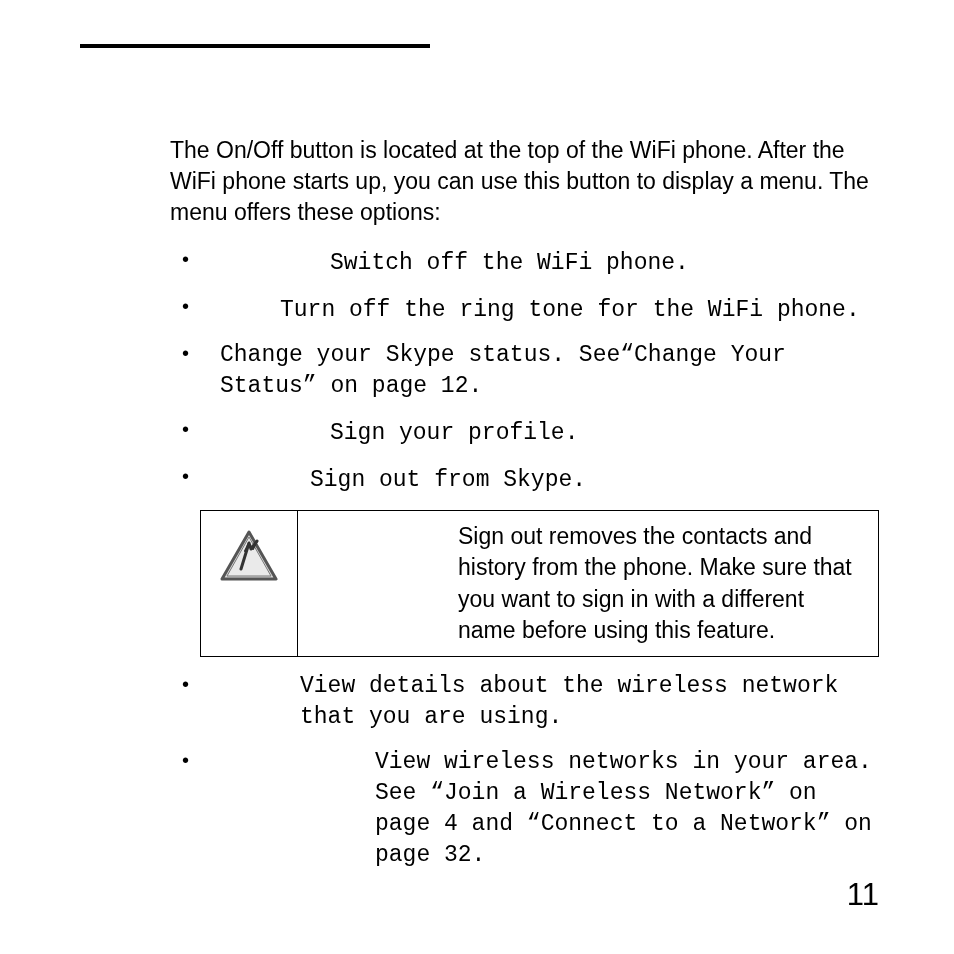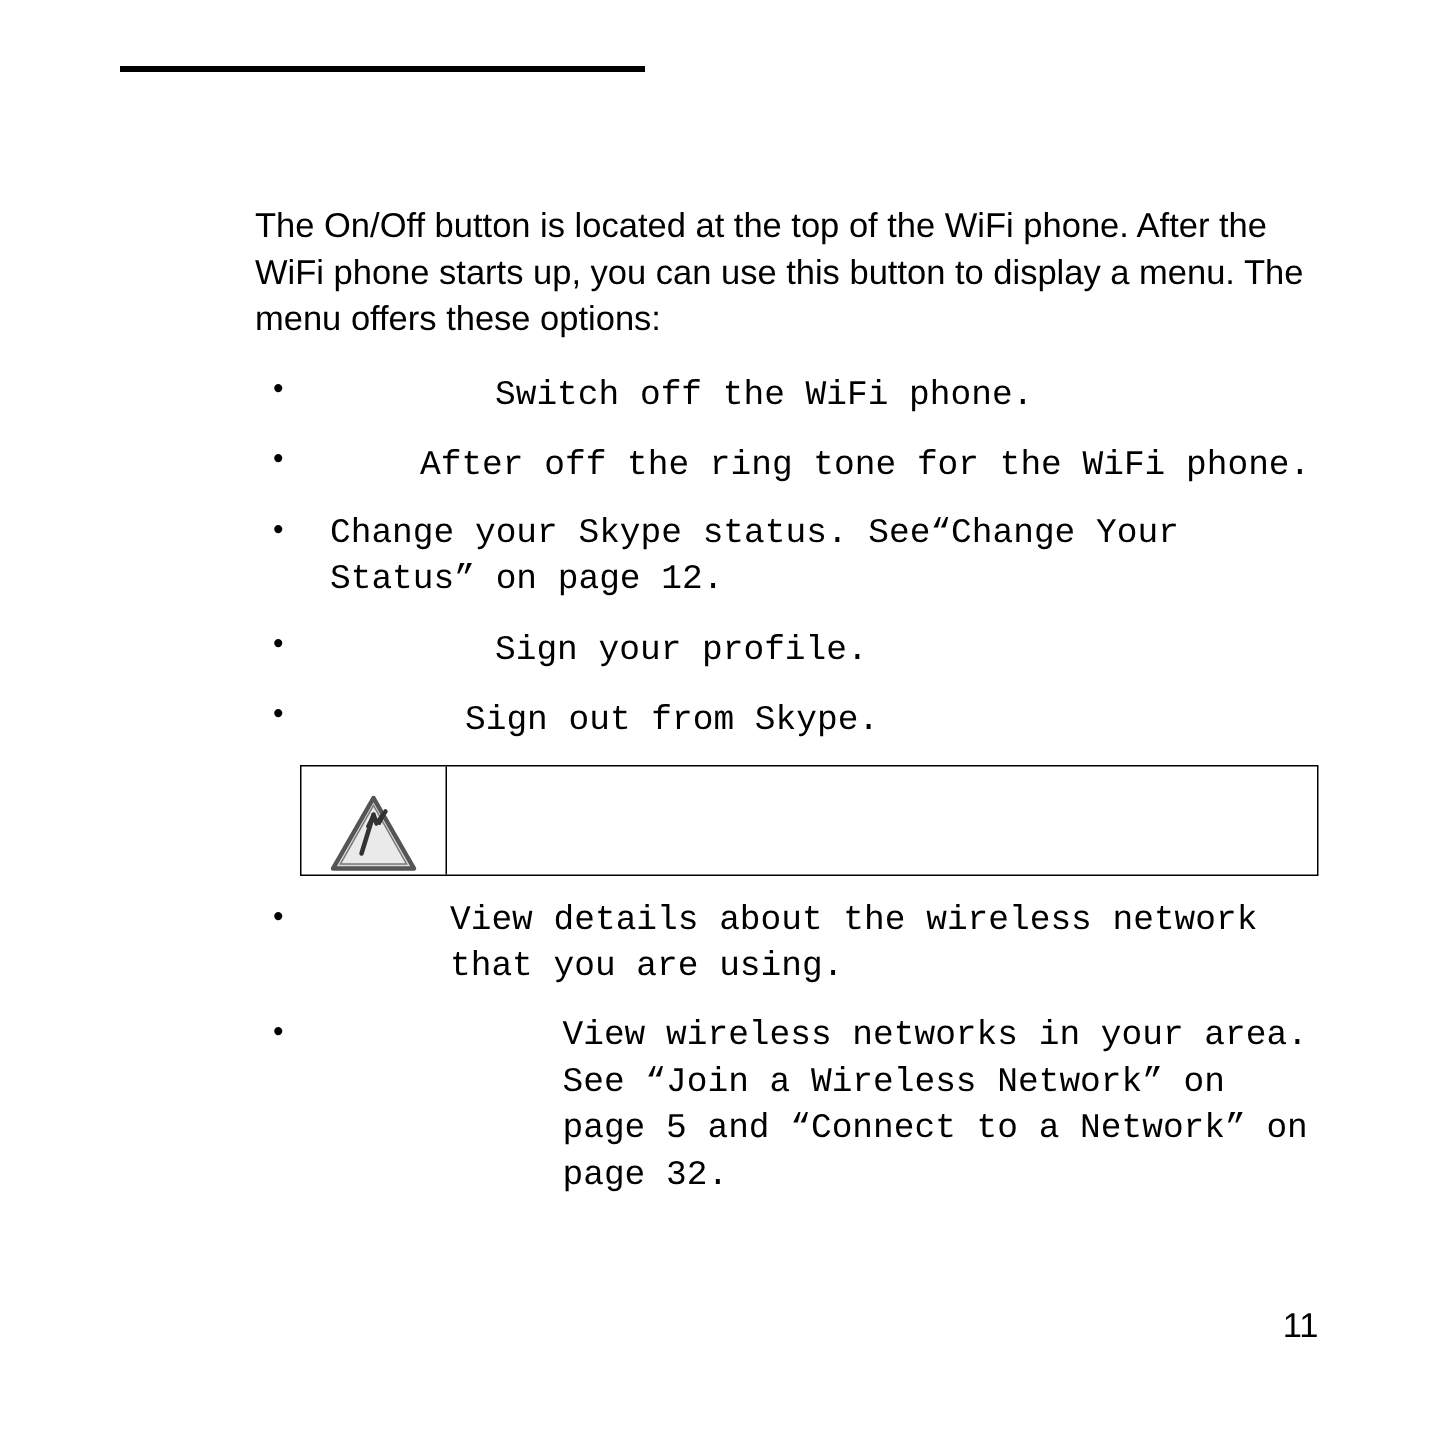--- a/index.html
+++ b/index.html
@@ -91,43 +91,43 @@
     display: flex;
     align-items: flex-start;
     justify-content: center;
   }
   .warning-text-cell {
     flex: 1;
     padding: 10px 14px 10px 14px;
   }
   .page-number {
     position: absolute;
-    bottom: 55px;
+    bottom: 38px;
     right: 75px;
-    font-size: 23px;
+    font-size: 31px;
   }
 </style>
 </head>
 <body>
 
 <div class="page">
   <div class="top-rule"></div>
 
   <div class="content">
 
     <div class="intro">The On/Off button is located at the top of the WiFi phone. After the WiFi phone starts up, you can use this button to display a menu. The menu offers these options:</div>
 
     <ul class="menu">
 
       <li>
         <span class="lead-in gap-s">Switch off the WiFi phone.</span>
       </li>
 
       <li>
-        <span class="lead-in gap-m">After off the ring tone for the WiFi phone.</span>
+        <span class="lead-in gap-m">Turn off the ring tone for the WiFi phone.</span>
       </li>
 
       <li>
         <span class="lead-in gap-l">Change your Skype status. See“Change Your Status” on page 12.</span>
       </li>
 
       <li>
         <span class="lead-in gap-p">Sign your profile.</span>
       </li>
 
@@ -140,27 +140,28 @@
     <div class="warning-box">
       <div class="warning-icon-cell">
         <svg width="60" height="54" viewBox="0 0 60 54">
           <polygon points="30,3 57,50 3,50" fill="#d9d9d9" stroke="#555" stroke-width="3" stroke-linejoin="round"></polygon>
           <polygon points="30,8 52,47 8,47" fill="#eaeaea" stroke="#777" stroke-width="1"></polygon>
           <path d="M22 40 L30 14 L32 20 L38 12" fill="none" stroke="#333" stroke-width="3" stroke-linecap="round" stroke-linejoin="round"></path>
           <path d="M30 14 L26 22 M38 12 L34 20" fill="none" stroke="#333" stroke-width="2" stroke-linecap="round"></path>
         </svg>
       </div>
       <div class="warning-label-cell"></div>
+      <div class="warning-text-cell">Sign out removes the contacts and history from the phone. Make sure that you want to sign in with a different name before using this feature.</div>
     </div>
 
     <ul class="menu">
       <li>
         <span class="lead-in gap-n">View details about the wireless network that you are using.</span>
       </li>
       <li>
-        <span class="lead-in gap-k">View wireless networks in your area. See “Join a Wireless Network” on page 5 and “Connect to a Network” on page 32.</span>
+        <span class="lead-in gap-k">View wireless networks in your area. See “Join a Wireless Network” on page 4 and “Connect to a Network” on page 32.</span>
       </li>
     </ul>
 
   </div>
 
   <div class="page-number">11</div>
 </div>
 
 </body></html>

